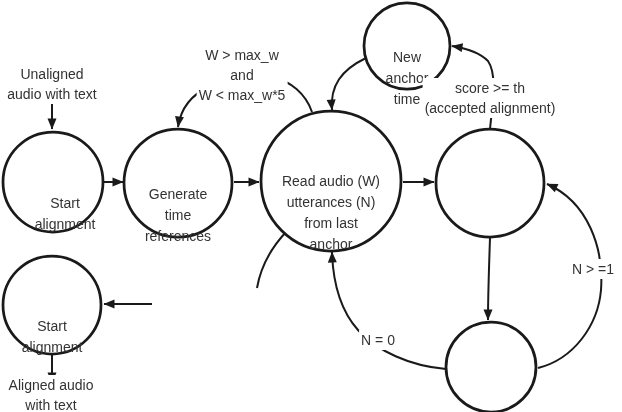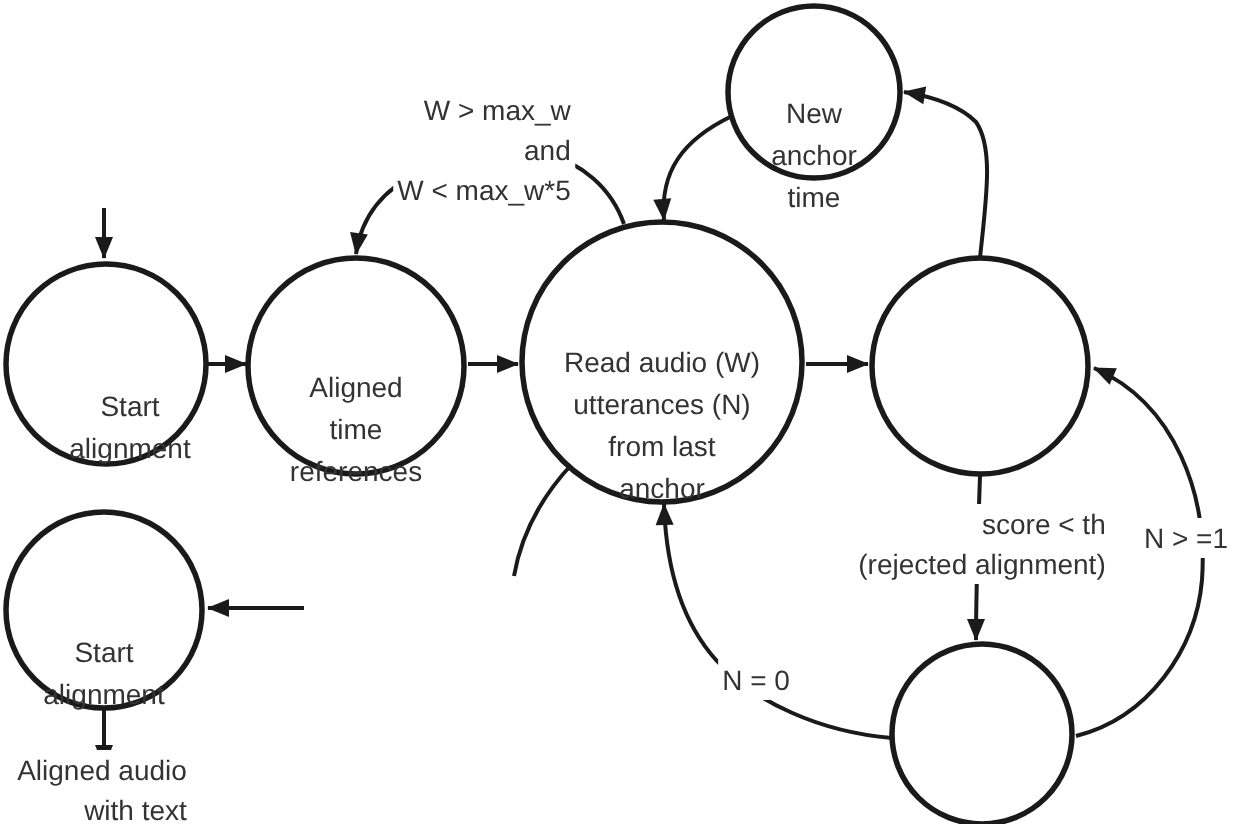--- a/index.html
+++ b/index.html
@@ -17,21 +17,21 @@
   .edge{stroke:var(--line);stroke-width:2;fill:none;}
   .state{stroke:var(--line);stroke-width:2.75;fill:var(--bg);}
   .node-label{
     position:absolute;transform:translate(-50%,-50%);
     display:flex;align-items:center;justify-content:center;
     text-align:center;white-space:pre-line;
     font-size:14px;line-height:21px;width:max-content;margin-top:32px;
   }
   .edge-label{
     position:absolute;transform:translateX(-50%);
-    text-align:right;white-space:pre-line;
+    text-align:center;white-space:pre-line;
     font-size:14px;line-height:20px;width:max-content;
     background:var(--bg);padding:0 2px;
   }
 </style>
 </head>
 <body>
 
 <div class="stage">
 
   <svg width="622" height="412" viewBox="0 0 622 412">
@@ -59,36 +59,38 @@
     <circle class="state" cx="178" cy="183" r="54"></circle>
     <circle class="state" cx="331" cy="181" r="70"></circle>
     <circle class="state" cx="490" cy="183" r="54"></circle>
     <circle class="state" cx="407" cy="46" r="43"></circle>
     <circle class="state" cx="491" cy="367" r="45"></circle>
     <circle class="state" cx="52" cy="305" r="49"></circle>
   </svg>
 
   <div class="node-label" style="left:65px;top:182px">Start
 alignment</div>
-  <div class="node-label" style="left:178px;top:183px">Aligned
+  <div class="node-label" style="left:178px;top:183px">Generate
 time
 references</div>
   <div class="node-label" style="left:331px;top:181px">Read audio (W)
 utterances (N)
 from last
 anchor</div>
   <div class="node-label" style="left:407px;top:46px">New
 anchor
 time</div>
   <div class="node-label" style="left:52px;top:305px">Start
 alignment</div>
 
+  <div class="edge-label" style="left:52px;top:64px">Unaligned
+audio with text</div>
   <div class="edge-label" style="left:242px;top:45px">W &gt; max_w
 and
 W &lt; max_w*5</div>
-  <div class="edge-label" style="left:491px;top:252px">score &lt; th
-(rejected alignment)</div>
+  <div class="edge-label" style="left:490px;top:78px">score &gt;= th
+(accepted alignment)</div>
   <div class="edge-label" style="left:378px;top:330px">N = 0</div>
   <div class="edge-label" style="left:593px;top:259px">N &gt; =1</div>
   <div class="edge-label" style="left:51px;top:375px">Aligned audio
 with text</div>
 
 </div>
 
 </body></html>

